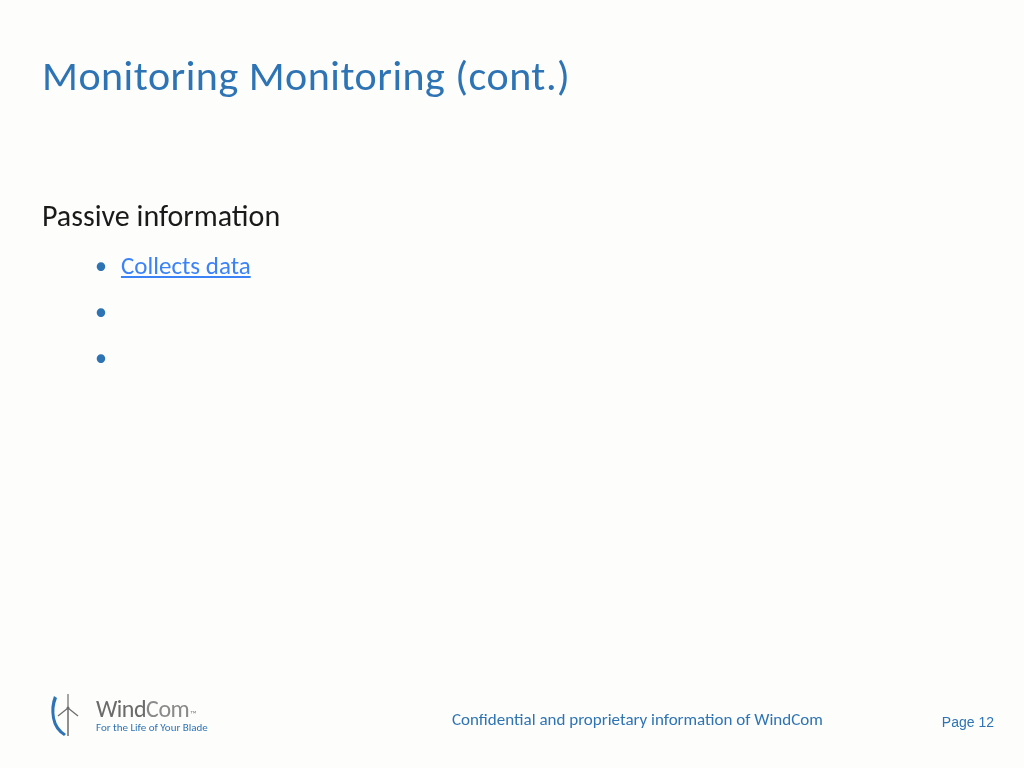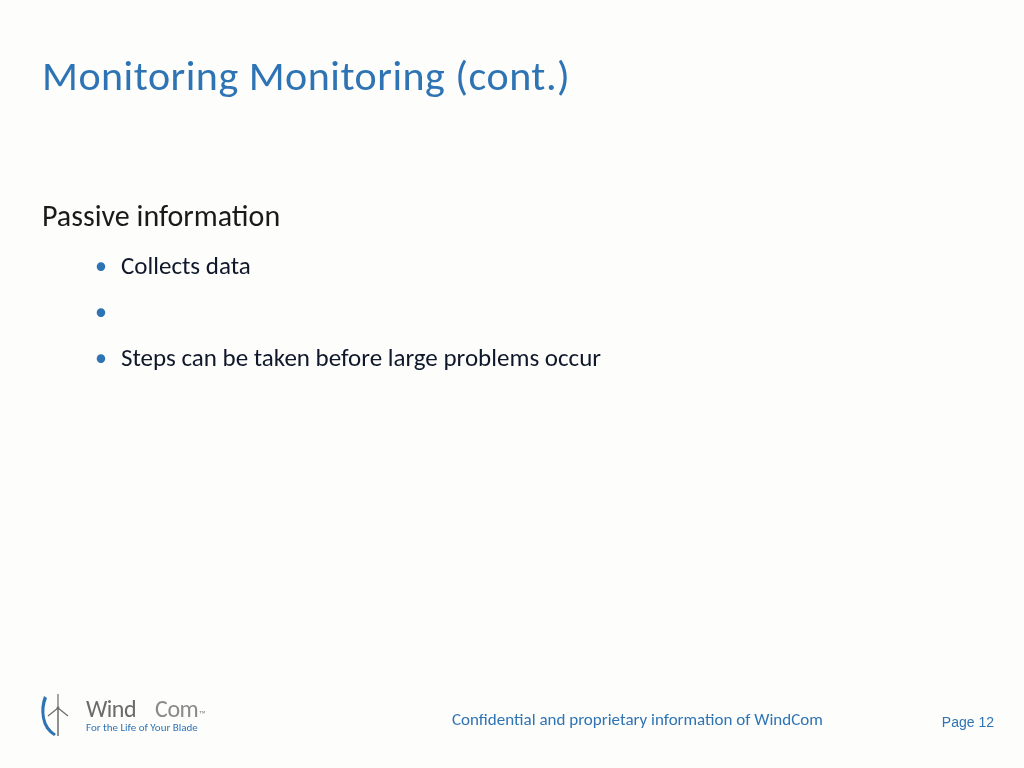--- a/index.html
+++ b/index.html
@@ -45,27 +45,28 @@
     }
     .bullet-dot {
       color: #2e74b5;
       font-size: 24px;
       line-height: 32px;
       margin-right: 14px;
       flex-shrink: 0;
     }
     .bullet-text {
       font-size: 25px;
-      color: #0f172a;
+      color: #3b82f6;
       line-height: 32px;
+      text-decoration: underline;
     }
     .logo-area {
       position: absolute;
       bottom: 28px;
-      left: 36px;
+      left: 46px;
       display: flex;
       align-items: center;
     }
     .logo-icon {
       width: 42px;
       height: 52px;
       margin-right: 8px;
       position: relative;
     }
     .logo-text-group {
@@ -80,21 +81,20 @@
       font-size: 24px;
       font-weight: 400;
       color: #6b6b6b;
       letter-spacing: -0.5px;
     }
     .logo-com {
       font-size: 24px;
       font-weight: 300;
       color: #8a8a8a;
       letter-spacing: -0.5px;
-      padding-left: 19px;
     }
     .logo-tm {
       font-size: 9px;
       color: #8a8a8a;
       vertical-align: top;
       margin-left: 1px;
     }
     .logo-tagline {
       font-size: 11px;
       color: #2e74b5;
@@ -127,21 +127,20 @@
 <div class="bullet-list">
   <div class="bullet-item">
     <span class="bullet-dot">•</span>
     <span class="bullet-text">Collects data</span>
   </div>
   <div class="bullet-item">
     <span class="bullet-dot">•</span>
   </div>
   <div class="bullet-item">
     <span class="bullet-dot">•</span>
-    <span class="bullet-text">Steps can be taken before large problems occur</span>
   </div>
 </div>
 
 <div class="logo-area">
   <div class="logo-icon">
     <svg width="42" height="52" viewBox="0 0 42 52">
       <path d="M 8 8 Q 4 18, 6 30 Q 8 42, 18 48 L 20 46 Q 11 40, 9 30 Q 7 20, 11 10 Z" fill="#2e74b5"></path>
       <line x1="22" y1="48" x2="22" y2="20" stroke="#6b6b6b" stroke-width="1.5"></line>
       <line x1="22" y1="20" x2="22" y2="6" stroke="#6b6b6b" stroke-width="1.2"></line>
       <line x1="22" y1="20" x2="32" y2="28" stroke="#6b6b6b" stroke-width="1.2"></line>

